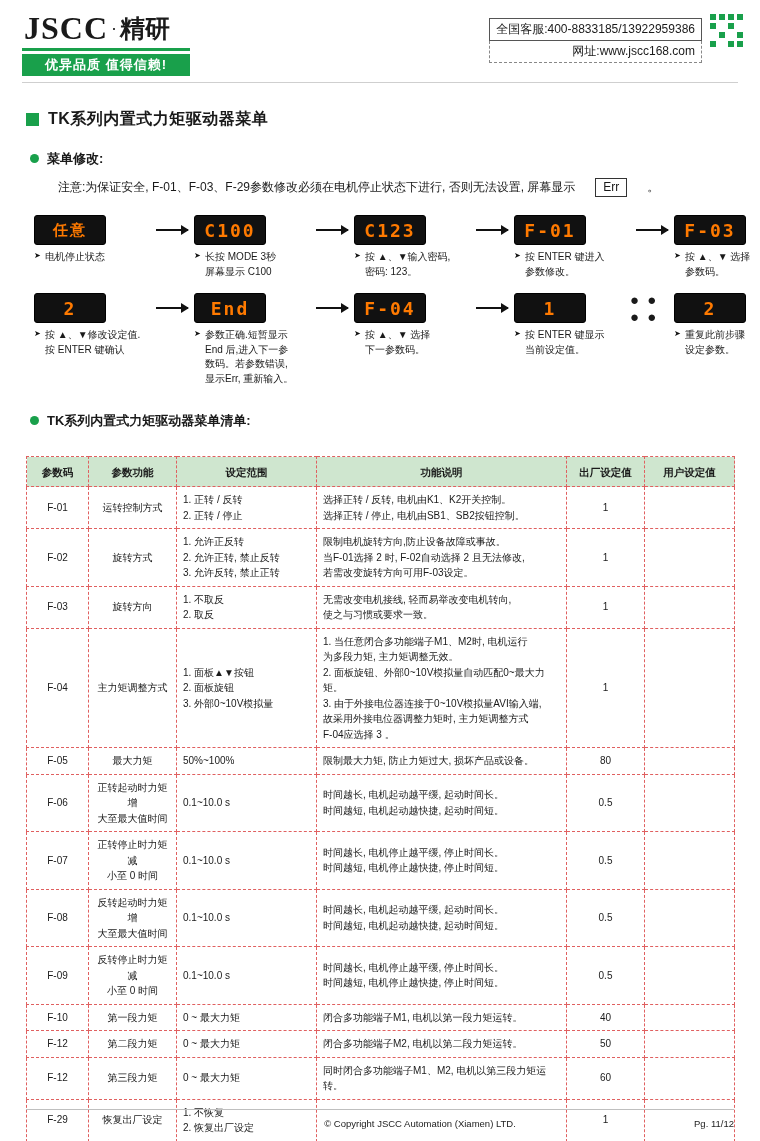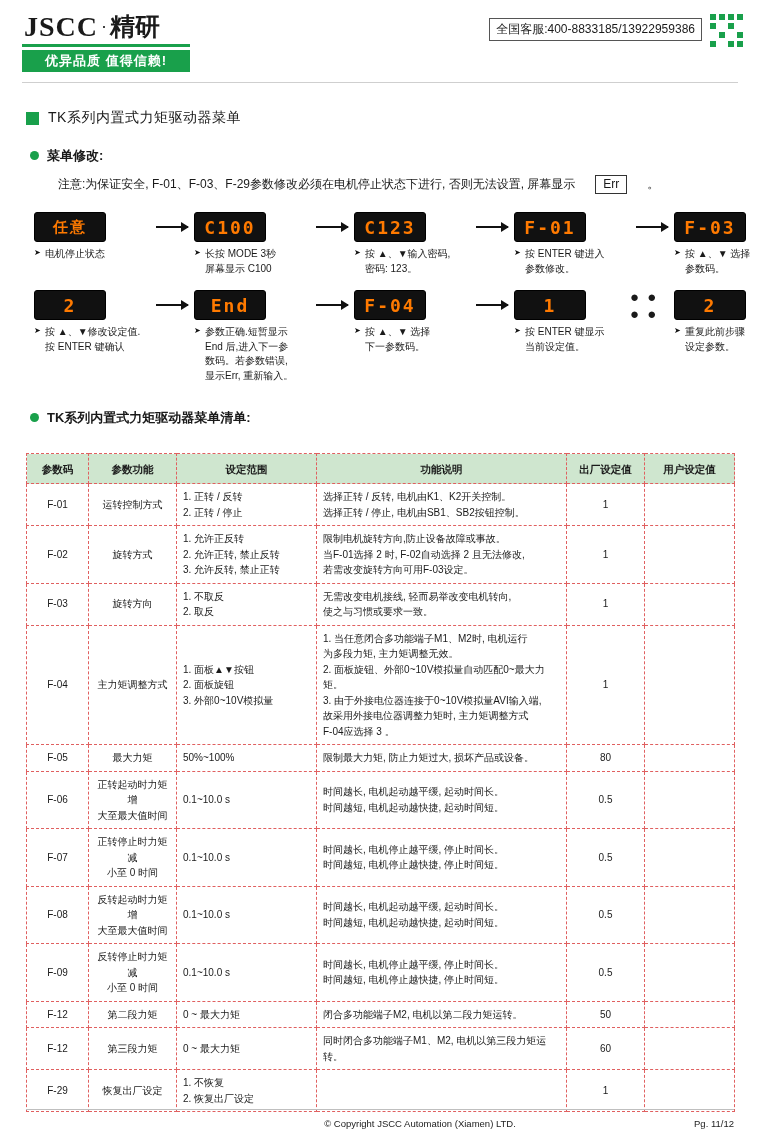--- a/index.html
+++ b/index.html
@@ -22,21 +22,21 @@
   .logo-wrap { position:absolute; left:22px; top:10px; }
   .logo-main {
     background:#ffffff;
     border-bottom: 3px solid #19a04b;
     padding: 0 2px 1px 2px;
     display:flex; align-items:center;
   }
   .logo-jscc {
     font-family: "Liberation Serif", "DejaVu Serif", serif;
     font-weight: bold;
-    font-size: 28px;
+    font-size: 32px;
     letter-spacing: 1px;
     color:#1a1a1a;
   }
   .logo-dot { font-size:18px; margin:0 3px; color:#1a1a1a;}
   .logo-cn { font-size:25px; font-weight:bold; color:#1a1a1a; }
   .logo-slogan {
     margin-top:3px;
     background:#19a04b;
     color:#ffffff;
     font-size:13px;
@@ -78,21 +78,21 @@
   .hdr-rule {
     height:1px; background:#cfcfcf; margin: 6px 22px 0 22px;
   }
 
   
   .title-row {
     display:flex; align-items:center; gap:9px;
     margin: 26px 0 0 26px;
   }
   .title-square { width:13px; height:13px; background:#19a04b; }
-  .title-text { font-size:14px; font-weight:normal; letter-spacing:0.5px;}
+  .title-text { font-size:16px; font-weight:bold; letter-spacing:0.5px;}
 
   
   .sec {
     margin: 20px 0 0 30px;
     display:flex; align-items:flex-start; gap:8px;
   }
   .bullet {
     width:9px; height:9px; border-radius:50%; background:#19a04b; margin-top:4px;
     flex:none;
   }
@@ -205,20 +205,21 @@
     <div class="logo-main">
       <span class="logo-jscc">JSCC</span>
       <span class="logo-dot">·</span>
       <span class="logo-cn">精研</span>
     </div>
     <div class="logo-slogan">优异品质 值得信赖!</div>
   </div>
 
   <div class="contact-box">
     <div class="contact-line1">全国客服:400-8833185/13922959386</div>
+    <div class="contact-line2">网址:www.jscc168.com</div>
   </div>
 
   <div class="greendots">
     <i style="left:0;top:0"></i>
       <i style="left:9px;top:0"></i>
       <i style="left:18px;top:0"></i>
       <i style="left:27px;top:0"></i>
     <i style="left:0;top:9px"></i>
       <i style="left:18px;top:9px"></i>
     <i style="left:9px;top:18px"></i>
@@ -460,20 +461,28 @@
           <td class="code" style="white-space: pre-line;">F-09</td>
           <td class="func" style="white-space: pre-line;">反转停止时力矩减
 小至 0 时间</td>
           <td class="range" style="white-space: pre-line;">0.1~10.0 s</td>
           <td class="desc" style="white-space: pre-line;">时间越长, 电机停止越平缓, 停止时间长。
 时间越短, 电机停止越快捷, 停止时间短。</td>
           <td class="fact" style="white-space: pre-line;">0.5</td>
           <td class="user" style="white-space: pre-line;"></td>
         </tr>
         <tr>
+          <td class="code" style="white-space: pre-line;">F-10</td>
+          <td class="func" style="white-space: pre-line;">第一段力矩</td>
+          <td class="range" style="white-space: pre-line;">0 ~ 最大力矩</td>
+          <td class="desc" style="white-space: pre-line;">闭合多功能端子M1, 电机以第一段力矩运转。</td>
+          <td class="fact" style="white-space: pre-line;">40</td>
+          <td class="user" style="white-space: pre-line;"></td>
+        </tr>
+        <tr>
           <td class="code" style="white-space: pre-line;">F-12</td>
           <td class="func" style="white-space: pre-line;">第二段力矩</td>
           <td class="range" style="white-space: pre-line;">0 ~ 最大力矩</td>
           <td class="desc" style="white-space: pre-line;">闭合多功能端子M2, 电机以第二段力矩运转。</td>
           <td class="fact" style="white-space: pre-line;">50</td>
           <td class="user" style="white-space: pre-line;"></td>
         </tr>
         <tr>
           <td class="code" style="white-space: pre-line;">F-12</td>
           <td class="func" style="white-space: pre-line;">第三段力矩</td>

